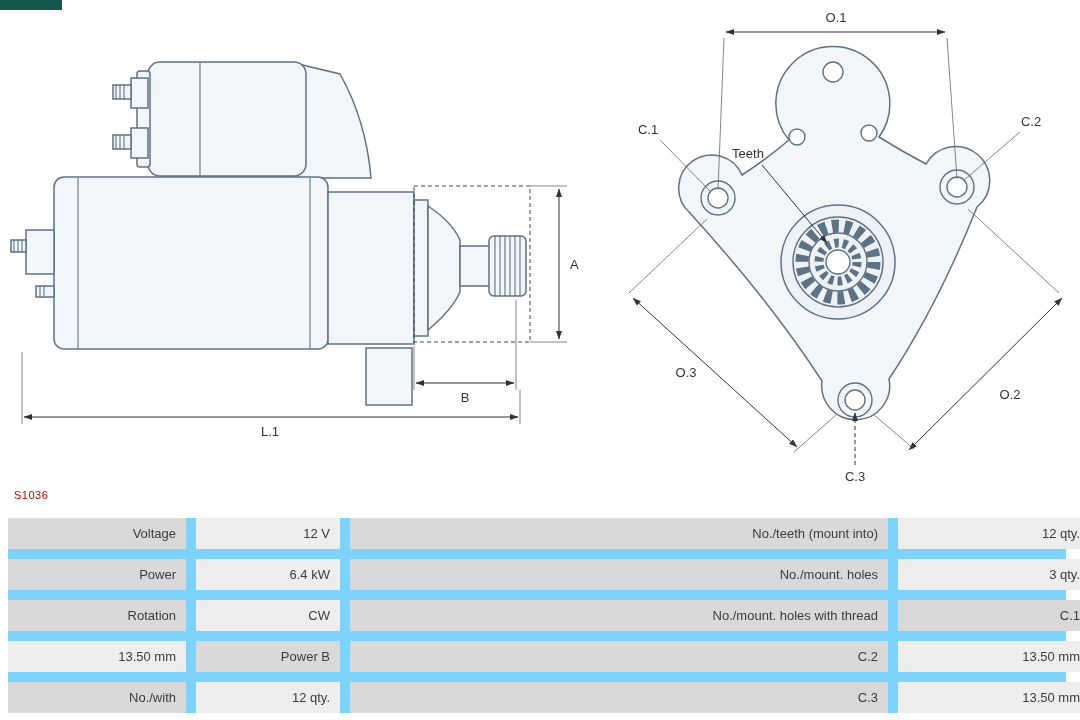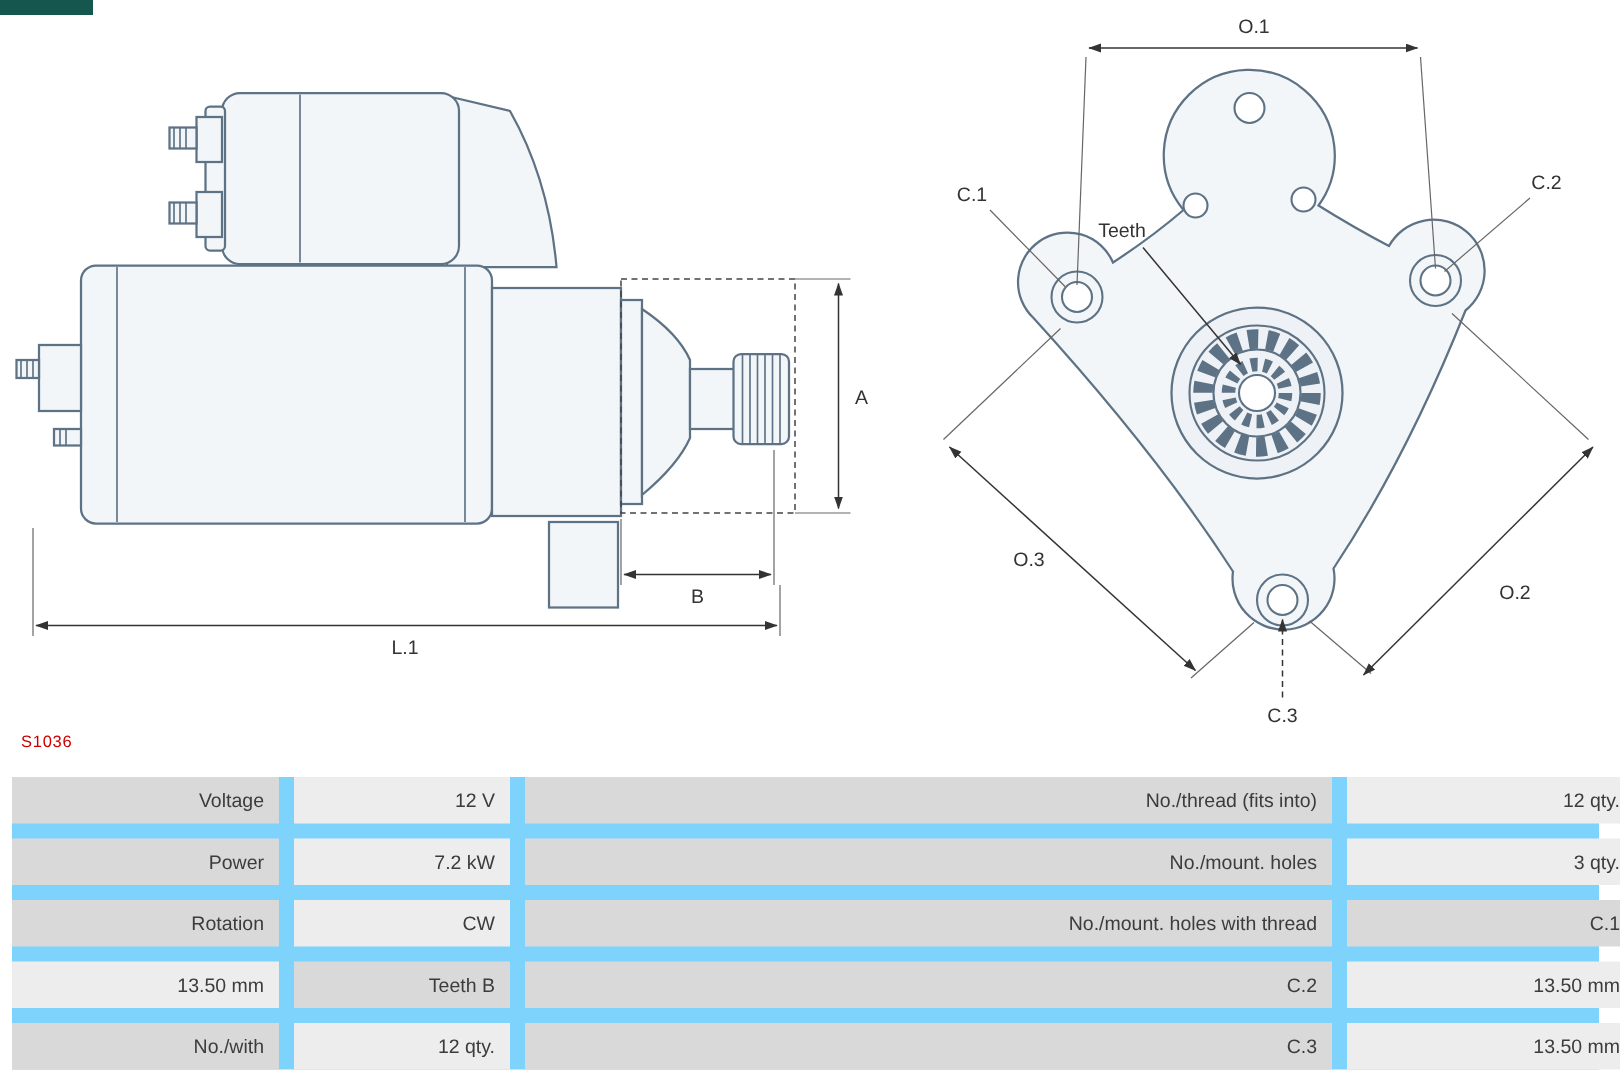--- a/index.html
+++ b/index.html
@@ -162,36 +162,36 @@
     <line class="dashleader" x1="855" y1="465" x2="855" y2="413" marker-end="url(#arr)"></line>
     <text class="dim" x="855" y="481" text-anchor="middle">C.3</text>
   </g>
 </svg>
 
 <div class="part-number">S1036</div>
 
 <div class="specs">
   <div class="cell lbl">Voltage</div>
   <div class="cell val">12 V</div>
-  <div class="cell lbl">No./thread (fits into)</div>
+  <div class="cell lbl">No./teeth (mount into)</div>
   <div class="cell val">12 qty.</div>
 
   <div class="cell lbl">Power</div>
-  <div class="cell val">7.2 kW</div>
+  <div class="cell val">6.4 kW</div>
   <div class="cell lbl">No./mount. holes</div>
   <div class="cell val">3 qty.</div>
 
   <div class="cell lbl">Rotation</div>
   <div class="cell val">CW</div>
   <div class="cell lbl">No./mount. holes with thread</div>
 
   <div class="cell lbl">C.1</div>
   <div class="cell val">13.50 mm</div>
 
-  <div class="cell lbl">Teeth B</div>
+  <div class="cell lbl">Power B</div>
   <div class="cell lbl">C.2</div>
   <div class="cell val">13.50 mm</div>
 
   <div class="cell lbl">No./with</div>
   <div class="cell val">12 qty.</div>
   <div class="cell lbl">C.3</div>
   <div class="cell val">13.50 mm</div>
 </div>
 
 </body></html>

